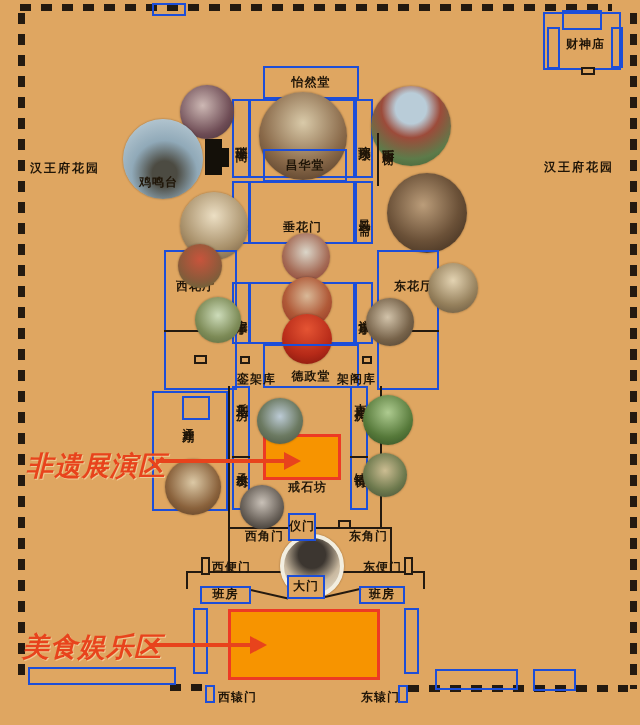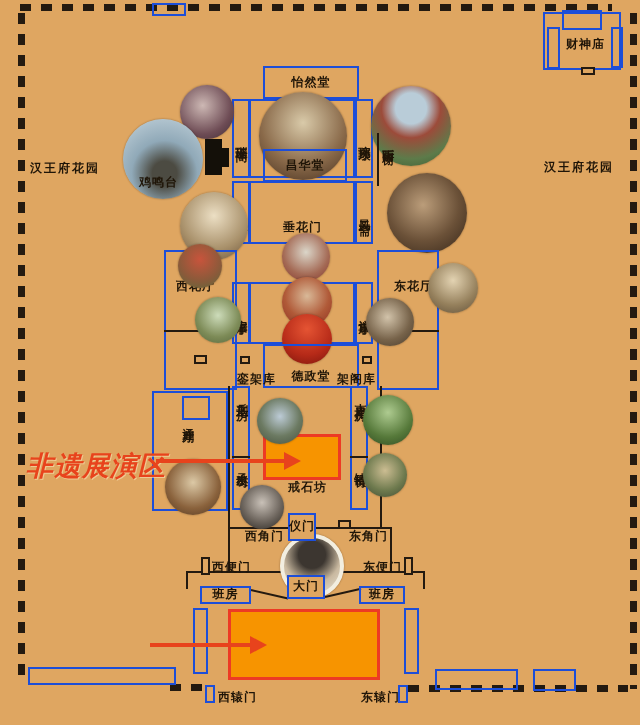--- a/index.html
+++ b/index.html
@@ -194,16 +194,17 @@
   <div class="lbl" style="left:218px;top:691px;">西辕门</div>
   <div class="lbl" style="left:361px;top:691px;">东辕门</div>
   <div class="box" style="left:28px;top:667px;width:148px;height:18px;"></div>
   <div class="box" style="left:435px;top:669px;width:83px;height:21px;"></div>
   <div class="box" style="left:533px;top:669px;width:43px;height:22px;"></div>
 
   <div class="redlbl" style="left:26px;top:448px;">非遗展演区</div>
   <div class="arrowshaft" style="left:156px;top:459px;width:128px;"></div>
   <div class="arrowhead" style="left:284px;top:452px;"></div>
 
+  <div class="redlbl" style="left:22px;top:629px;">美食娱乐区</div>
   <div class="arrowshaft" style="left:150px;top:643px;width:100px;"></div>
   <div class="arrowhead" style="left:250px;top:636px;"></div>
 
 </div>
 
 </body></html>

